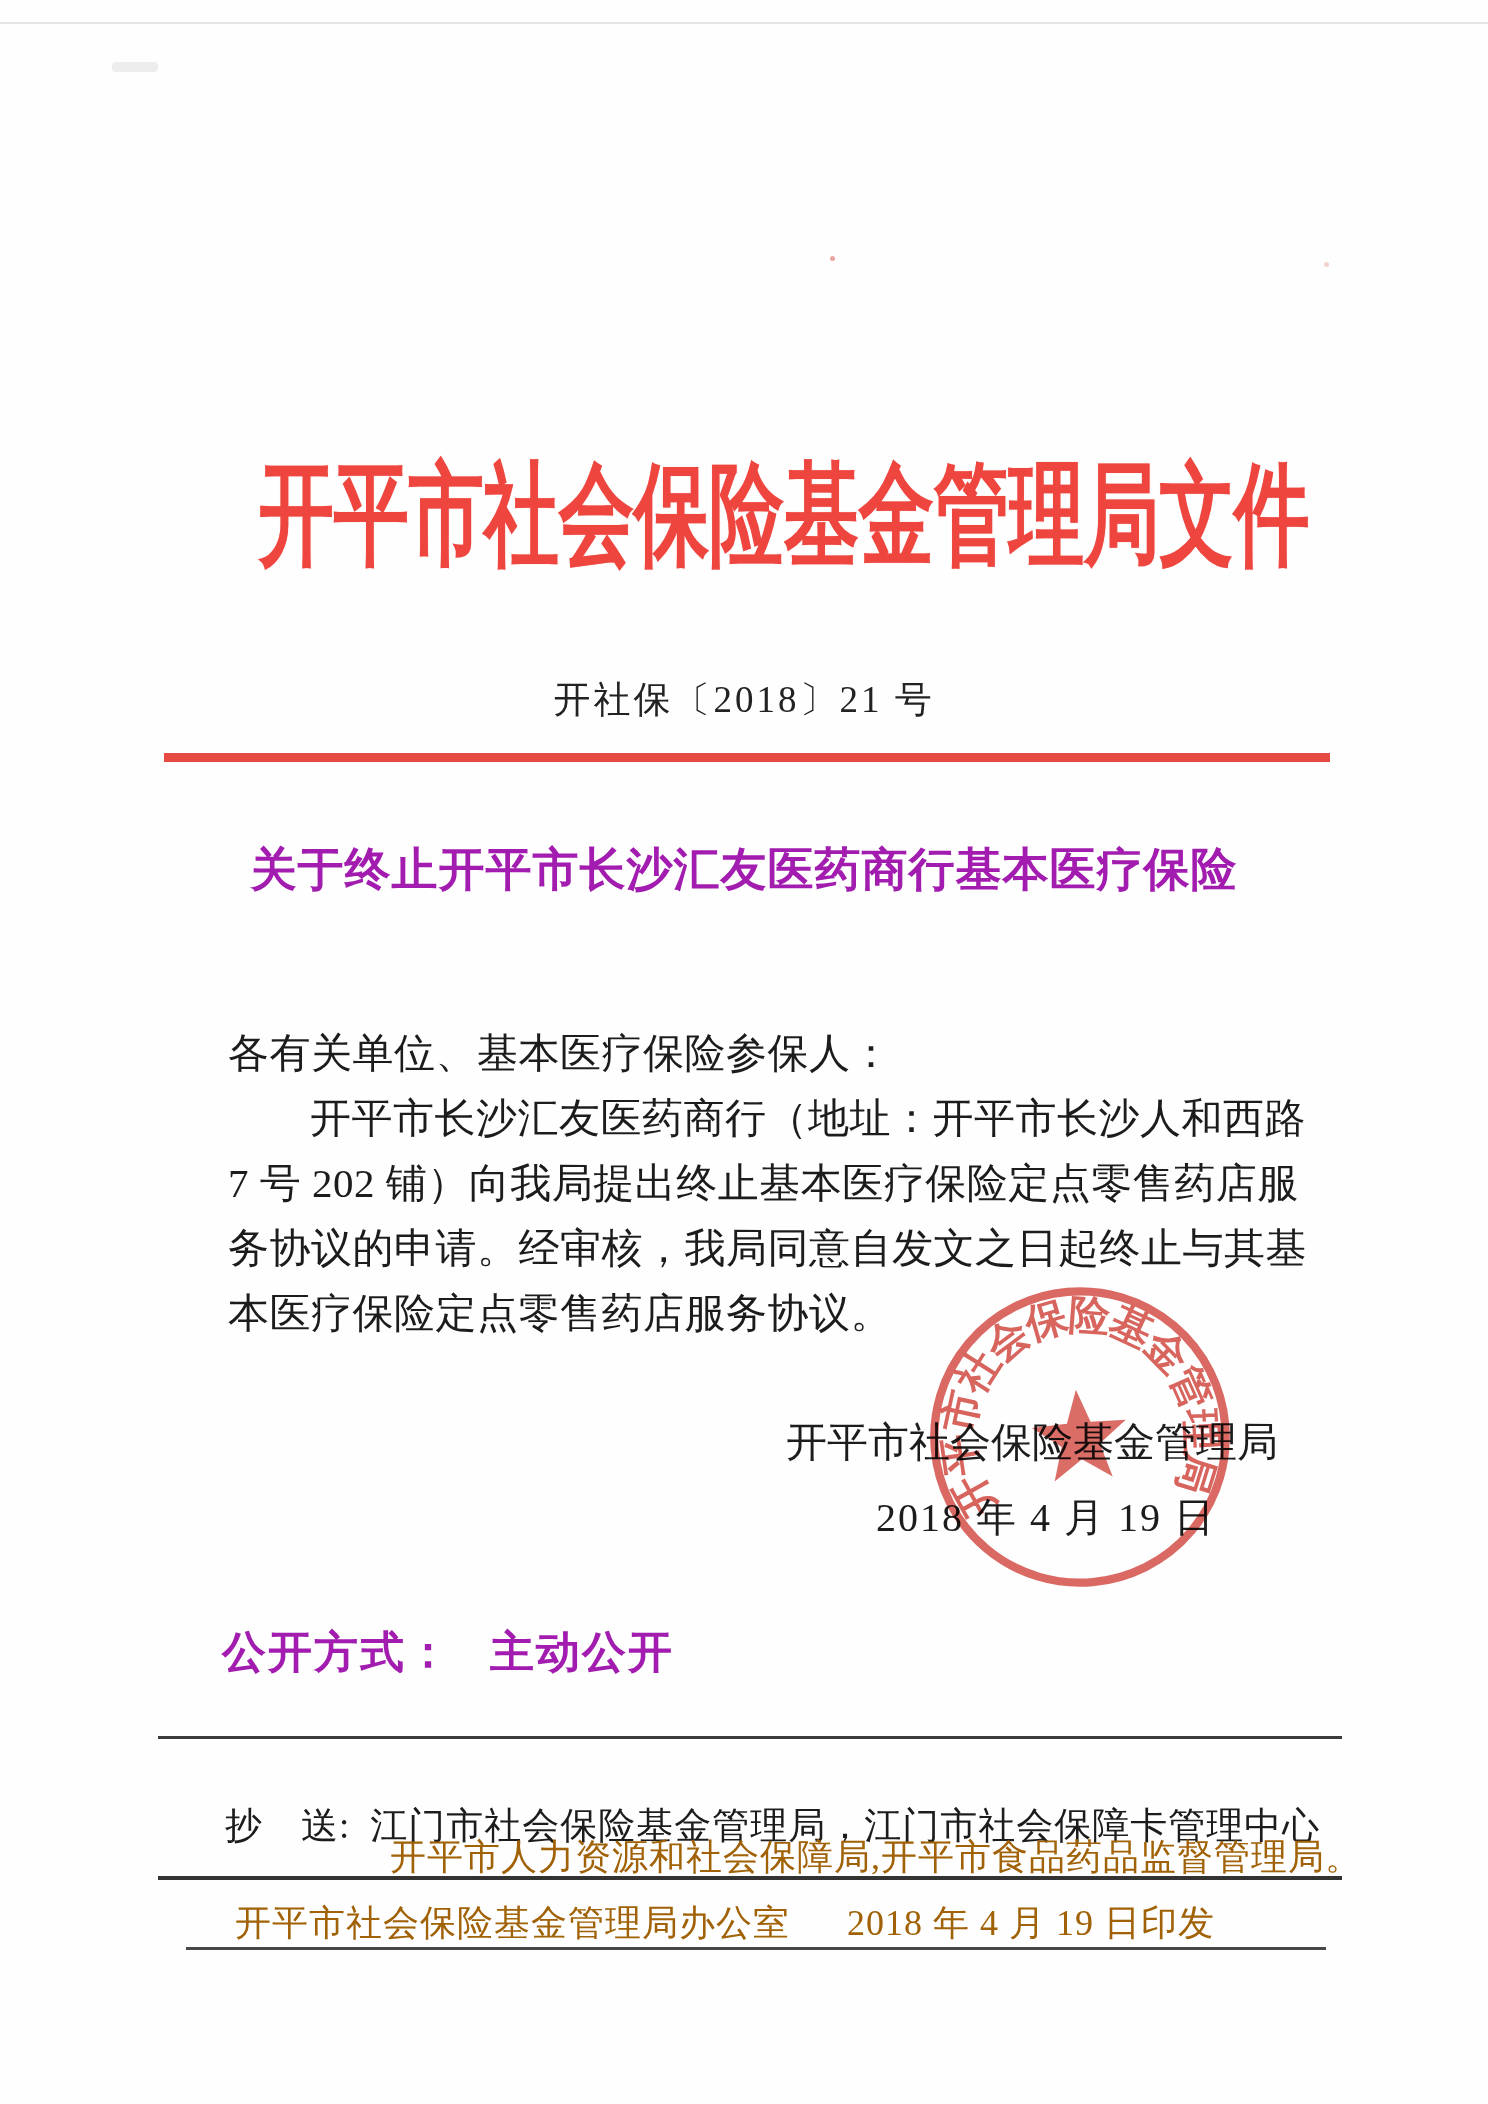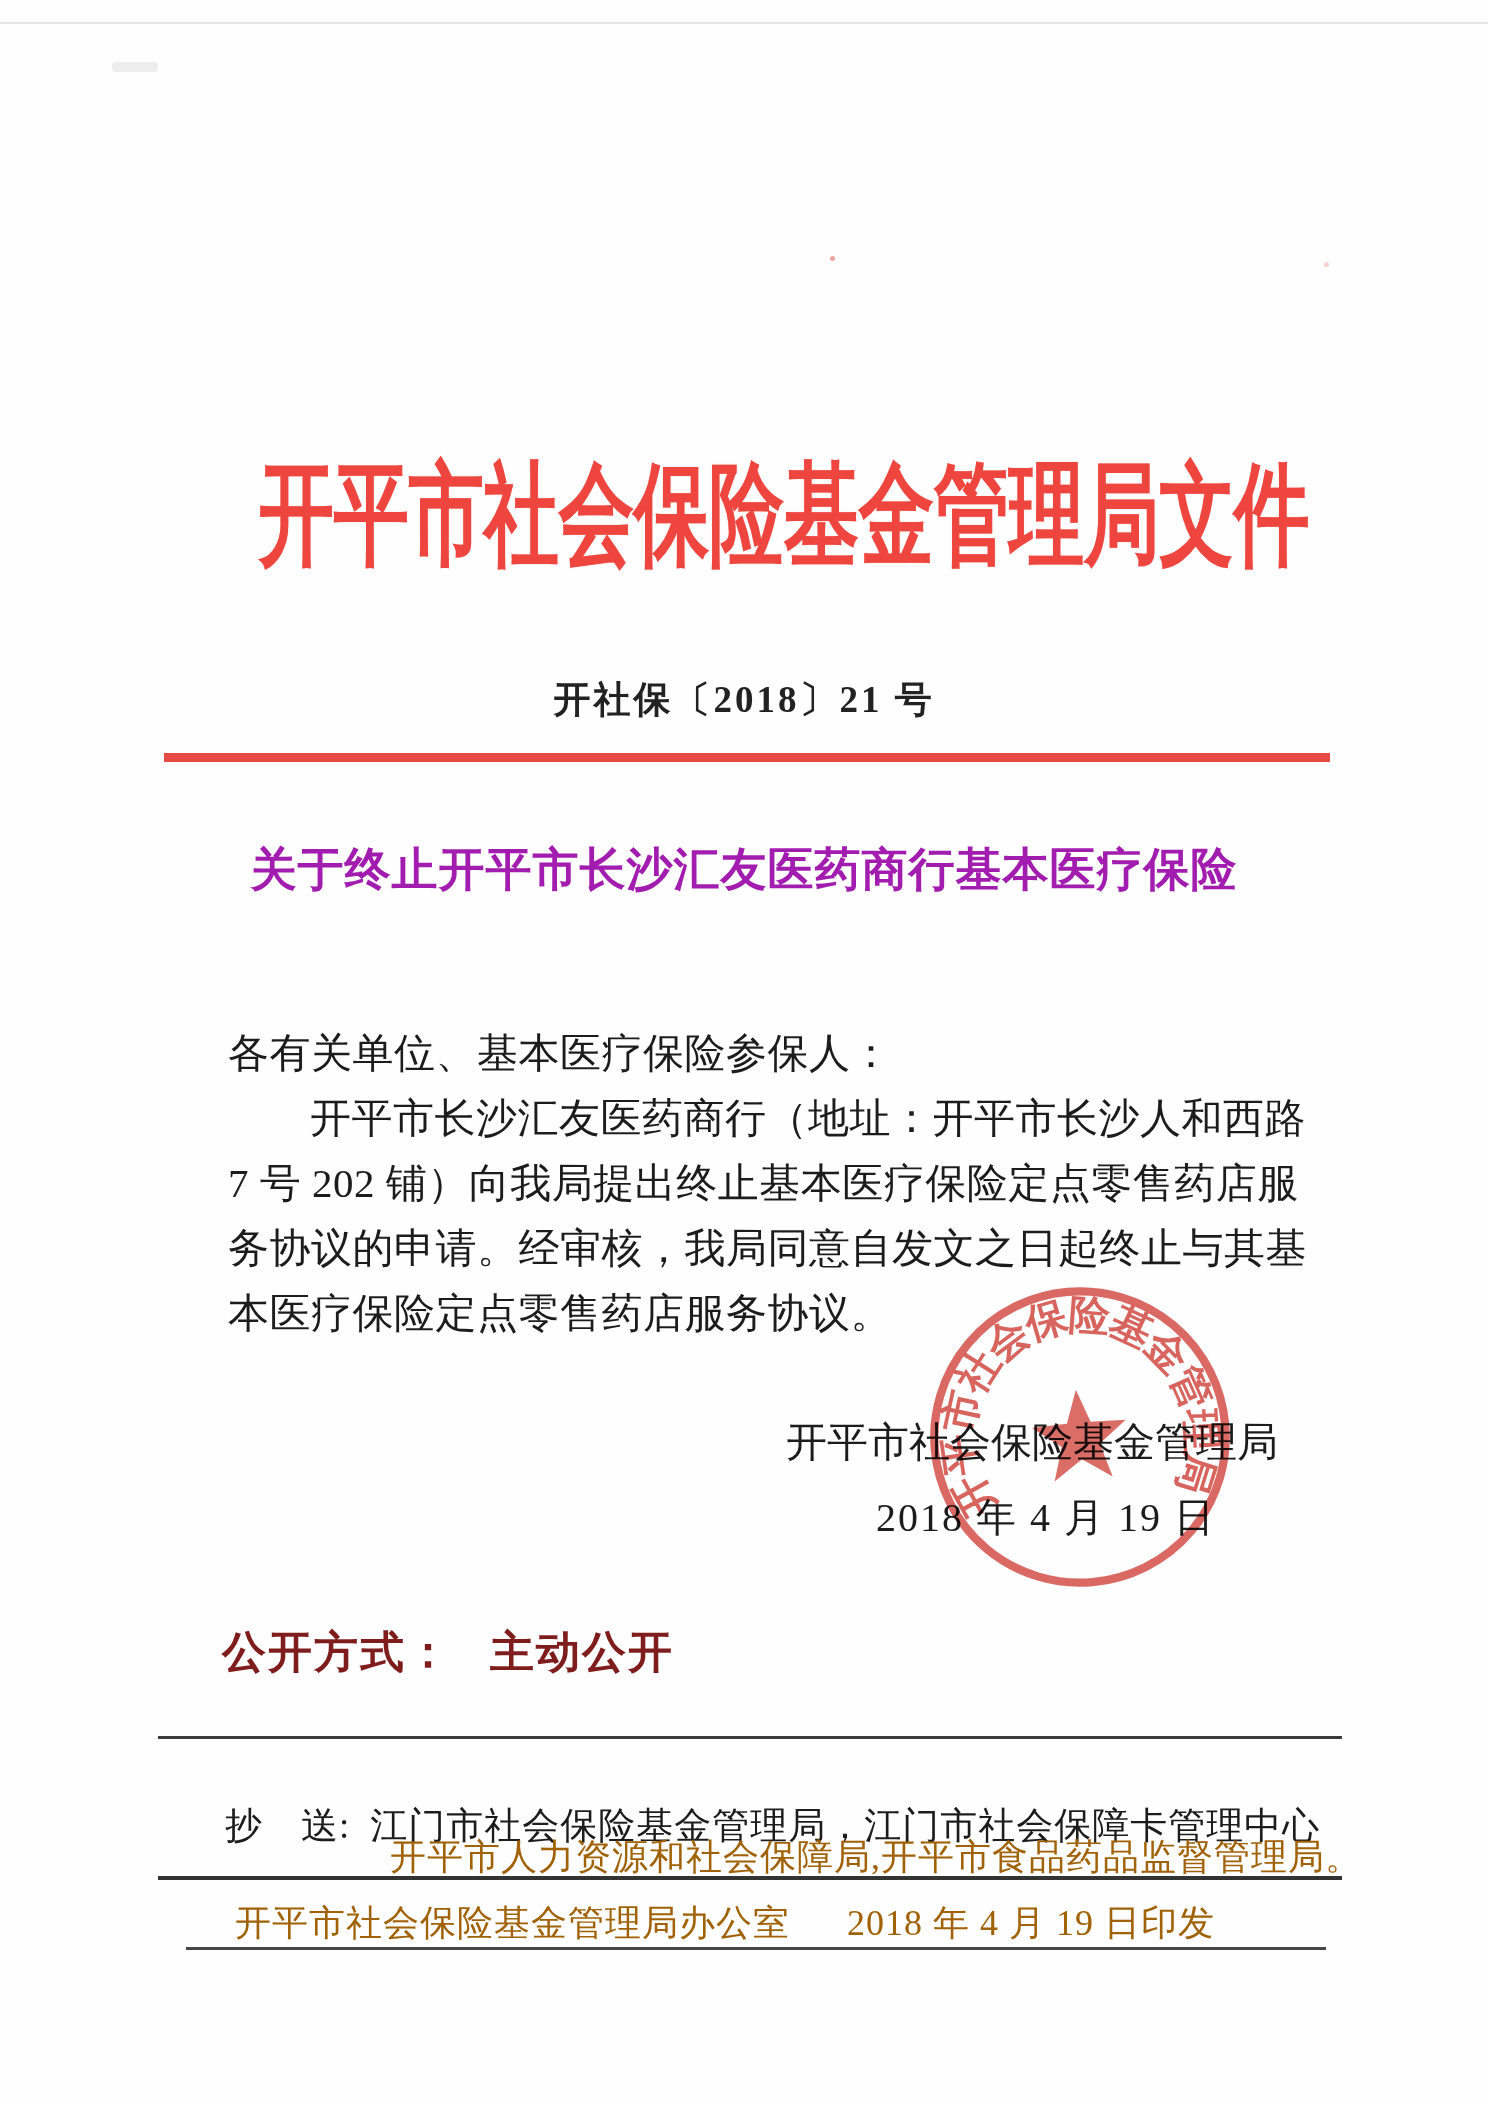--- a/index.html
+++ b/index.html
@@ -14,32 +14,32 @@
   .scanline{top:22px;left:0;width:1488px;height:2px;background:rgba(175,175,175,.30);}
   .speck-red{width:5px;height:5px;border-radius:50%;background:rgba(220,90,80,.55);}
   .smudge{top:62px;left:112px;width:46px;height:10px;background:rgba(160,160,160,.18);border-radius:4px;}
   
   .letterhead{top:450px;left:0;width:1488px;text-align:right;line-height:130px;}
   .letterhead span{
     display:inline-block;font-size:112px;font-weight:bold;white-space:nowrap;
     color:#ee453e;transform:scaleX(.67);transform-origin:50% 50%;
     text-shadow:0 0 1px rgba(238,69,62,.6);
   }
-  .docnum{top:672px;left:0;width:1488px;text-align:center;font-size:37px;line-height:56px;letter-spacing:3px;color:#222;font-weight:bold;}
+  .docnum{top:672px;left:0;width:1488px;text-align:center;font-size:37px;line-height:56px;letter-spacing:3px;color:#222;}
   .redrule{top:753px;left:164px;width:1166px;height:9px;background:#e64a42;}
   .doc-title{top:832px;left:0;width:1488px;text-align:center;font-weight:bold;font-size:46px;line-height:76px;color:#a21caf;letter-spacing:1px;}
   
   .bodytext{top:1021px;left:228px;width:1104px;font-size:41px;line-height:65px;letter-spacing:.5px;color:#1c1c1c;}
   .indent{padding-left:82px;}
   .sig-org{top:1412px;left:786px;font-size:41px;line-height:60px;color:#1c1c1c;}
   .sig-date{top:1488px;left:876px;font-size:40px;line-height:60px;letter-spacing:2px;color:#1c1c1c;}
   
   .seal{top:1282px;left:925px;width:310px;height:310px;mix-blend-mode:multiply;opacity:.85;transform:rotate(-5deg);}
   
-  .publicity{top:1622px;left:222px;font-size:44px;line-height:60px;font-weight:bold;color:#7f1d1d;
+  .publicity{top:1622px;left:222px;font-size:44px;line-height:60px;font-weight:bold;color:#a21caf;
              font-family:"Liberation Sans","DejaVu Sans",sans-serif;letter-spacing:2px;}
   .publicity .val{margin-left:38px;}
   .rule1{top:1736px;left:158px;width:1184px;height:3px;background:#3c3c3c;}
   .rule2{top:1876px;left:158px;width:1184px;height:4px;background:#333;}
   .rule3{top:1947px;left:186px;width:1140px;height:3px;background:#474747;}
   .cc1{top:1800px;left:225px;font-size:37px;line-height:52px;color:#1c1c1c;letter-spacing:1px;}
   .cc1 .cc-text{margin-left:20px;}
   .cc2{top:1831px;left:390px;font-size:36px;line-height:52px;color:#a16207;letter-spacing:1px;}
   .footerline{top:1898px;left:235px;width:980px;display:flex;justify-content:space-between;
               font-size:36px;line-height:50px;color:#a16207;letter-spacing:1px;}

